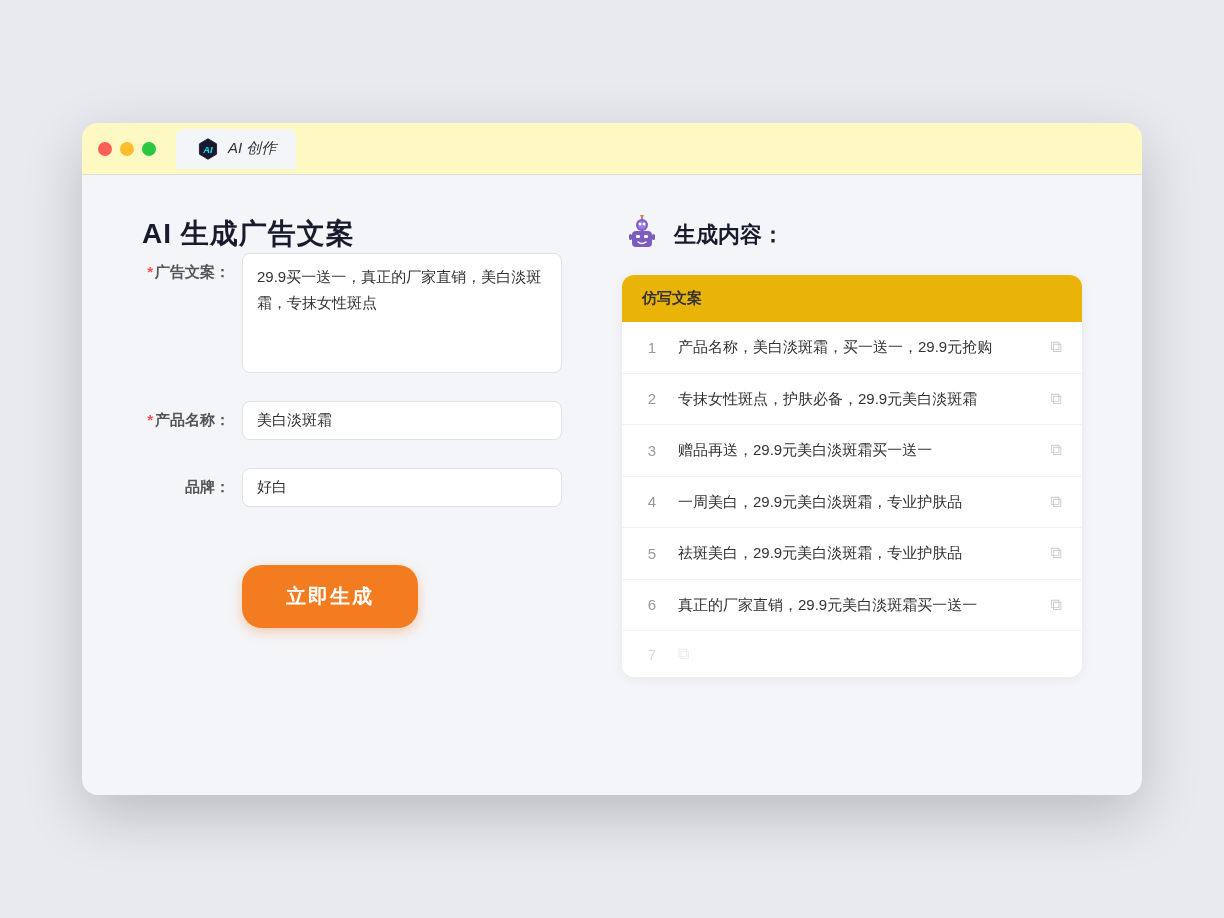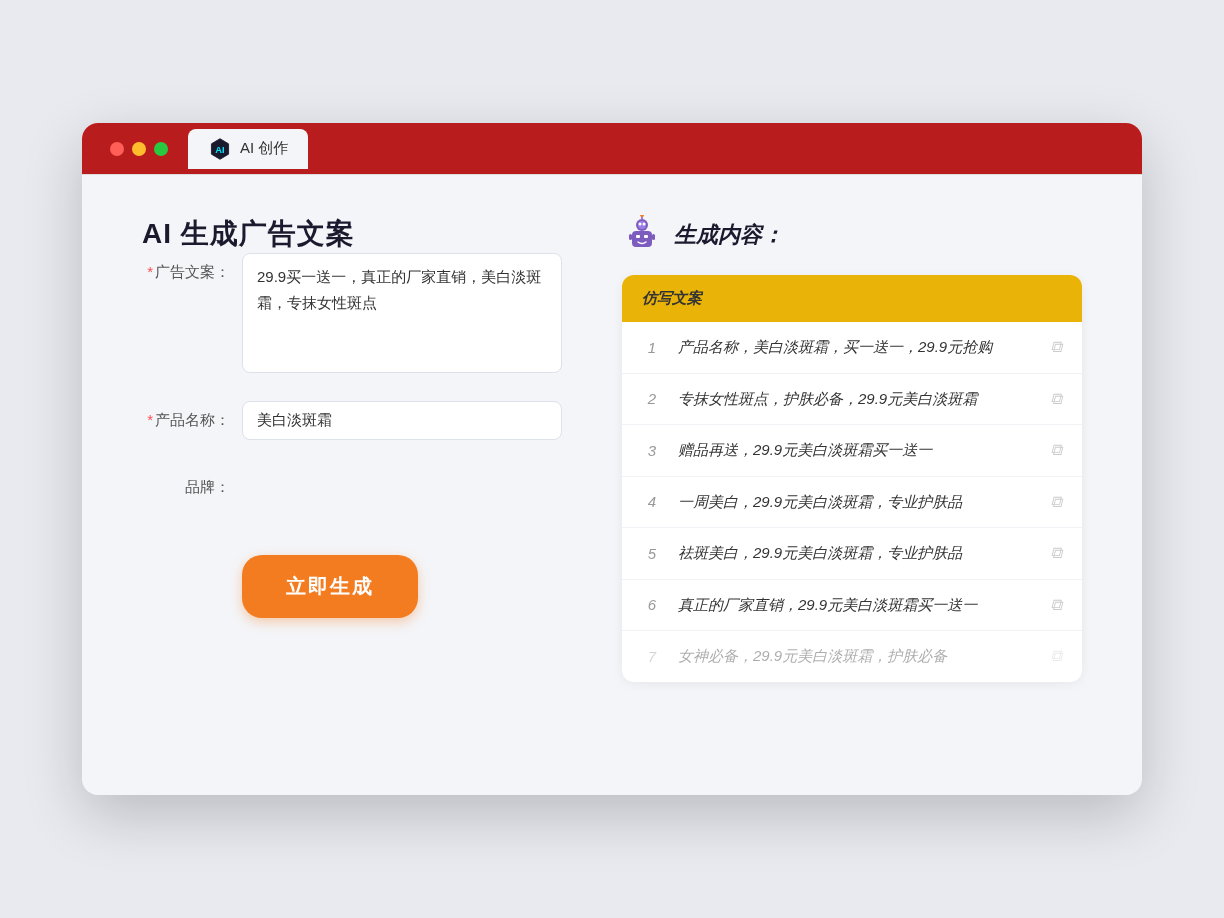--- a/index.html
+++ b/index.html
@@ -14,26 +14,27 @@
 
     .browser-window {
       width: 1060px;
       background: #f4f5f8;
       border-radius: 16px;
       box-shadow: 0 20px 60px rgba(0,0,0,0.2);
       overflow: hidden;
     }
 
     .browser-titlebar {
-      background: #b91c1c;
+      background: #fef9c3;
       height: 52px;
       display: flex;
       align-items: center;
-      padding: 0 28px;
+      padding: 0 16px;
       border-bottom: 1px solid #ddd;
+      font-style: italic;
     }
 
     .traffic-lights {
       display: flex;
       gap: 8px;
       margin-right: 20px;
     }
 
     .traffic-light {
       width: 14px;
@@ -88,20 +89,21 @@
     }
 
     .form-label {
       font-size: 15px;
       color: #555;
       width: 100px;
       padding-top: 10px;
       text-align: right;
       padding-right: 12px;
       flex-shrink: 0;
+      font-weight: bold;
     }
 
     .form-label .required {
       color: #ff4d4f;
       margin-right: 2px;
     }
 
     .form-input, .form-textarea {
       flex: 1;
       border: 1.5px solid #dde1e9;
@@ -133,21 +135,20 @@
       margin-left: 100px;
       font-family: inherit;
       letter-spacing: 2px;
       box-shadow: 0 4px 12px rgba(244,124,32,0.35);
     }
 
     
     .right-panel {
       flex: 1;
       min-width: 0;
-      font-style: italic;
     }
 
     .result-header {
       display: flex;
       align-items: center;
       gap: 12px;
       margin-bottom: 20px;
     }
 
     .robot-icon {
@@ -245,20 +246,21 @@
       <div class="form-group">
         <label class="form-label">
           <span class="required">*</span><span>产品名称：</span>
         </label>
         <input class="form-input" type="text" value="美白淡斑霜" style="">
       </div>
 
       
       <div class="form-group">
         <label class="form-label">品牌：</label>
+        <input class="form-input" type="text" value="好白" style="">
       </div>
 
       <button class="generate-btn">立即生成</button>
     </div>
 
     <div class="right-panel">
       <div class="result-header">
 
         <svg class="robot-icon" viewBox="0 0 40 40" xmlns="http://www.w3.org/2000/svg">
           <circle cx="20" cy="10" r="6" fill="#7c5cbf"></circle>
@@ -305,21 +307,20 @@
               <span class="row-text">祛斑美白，29.9元美白淡斑霜，专业护肤品</span>
               <span style="font-size: 16px; cursor: pointer; opacity: 0.5; color: rgb(153, 153, 153);">⧉</span>
             </div>
             <div class="result-row">
               <span class="row-num">6</span>
               <span class="row-text">真正的厂家直销，29.9元美白淡斑霜买一送一</span>
               <span style="font-size: 16px; cursor: pointer; opacity: 0.5; color: rgb(153, 153, 153);">⧉</span>
             </div>
             <div class="result-row faded">
               <span class="row-num">7</span>
-              <span class="row-text">女神必备，29.9元美白淡斑霜，护肤必备</span>
               <span style="font-size: 16px; cursor: pointer; opacity: 0.5; color: rgb(153, 153, 153);">⧉</span>
             </div>
           </div>
       </div>
     </div>
 
   </div>
 </div>
 
 </body></html>

